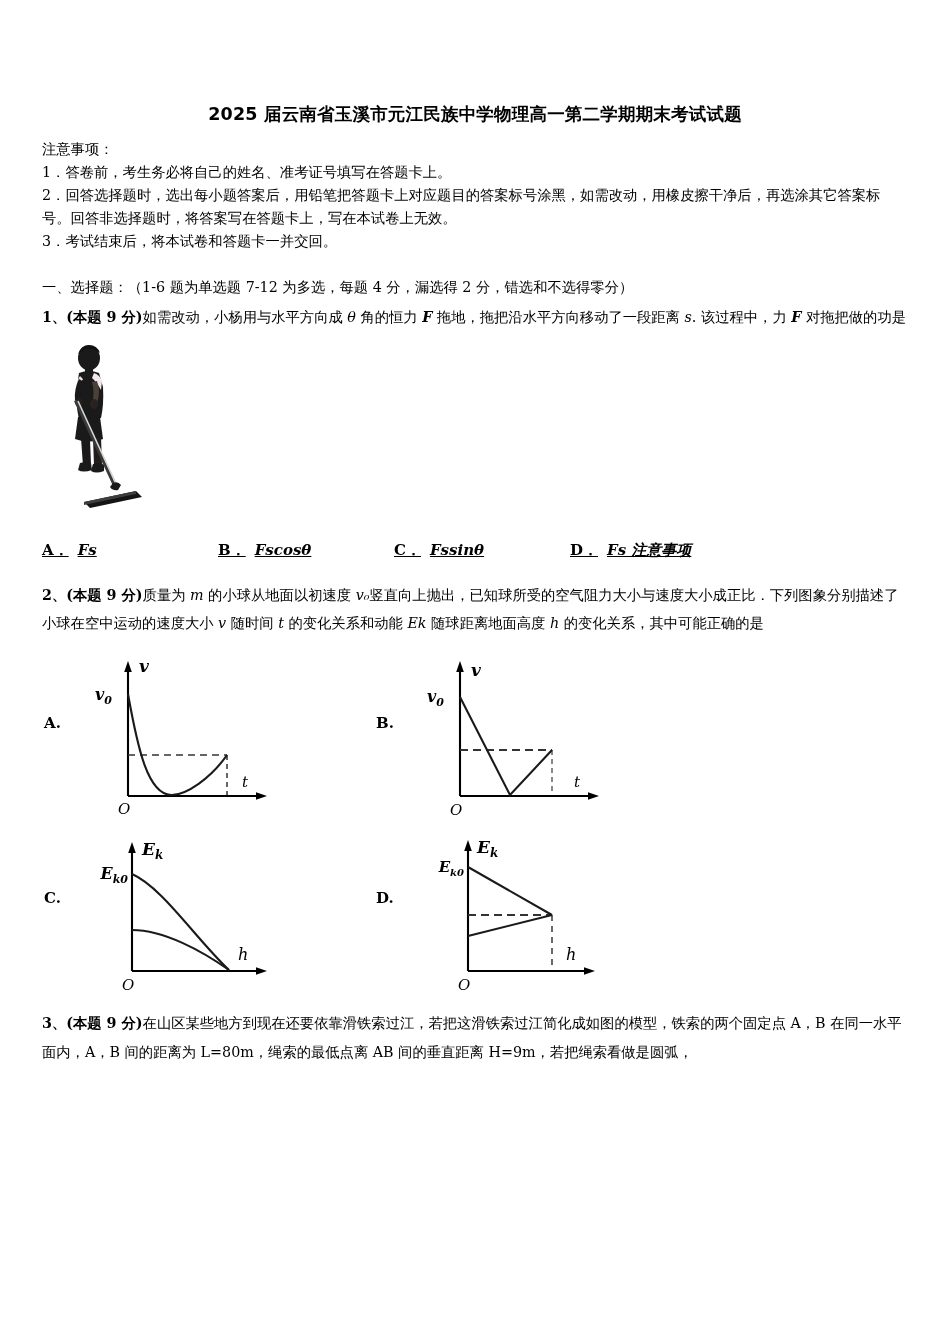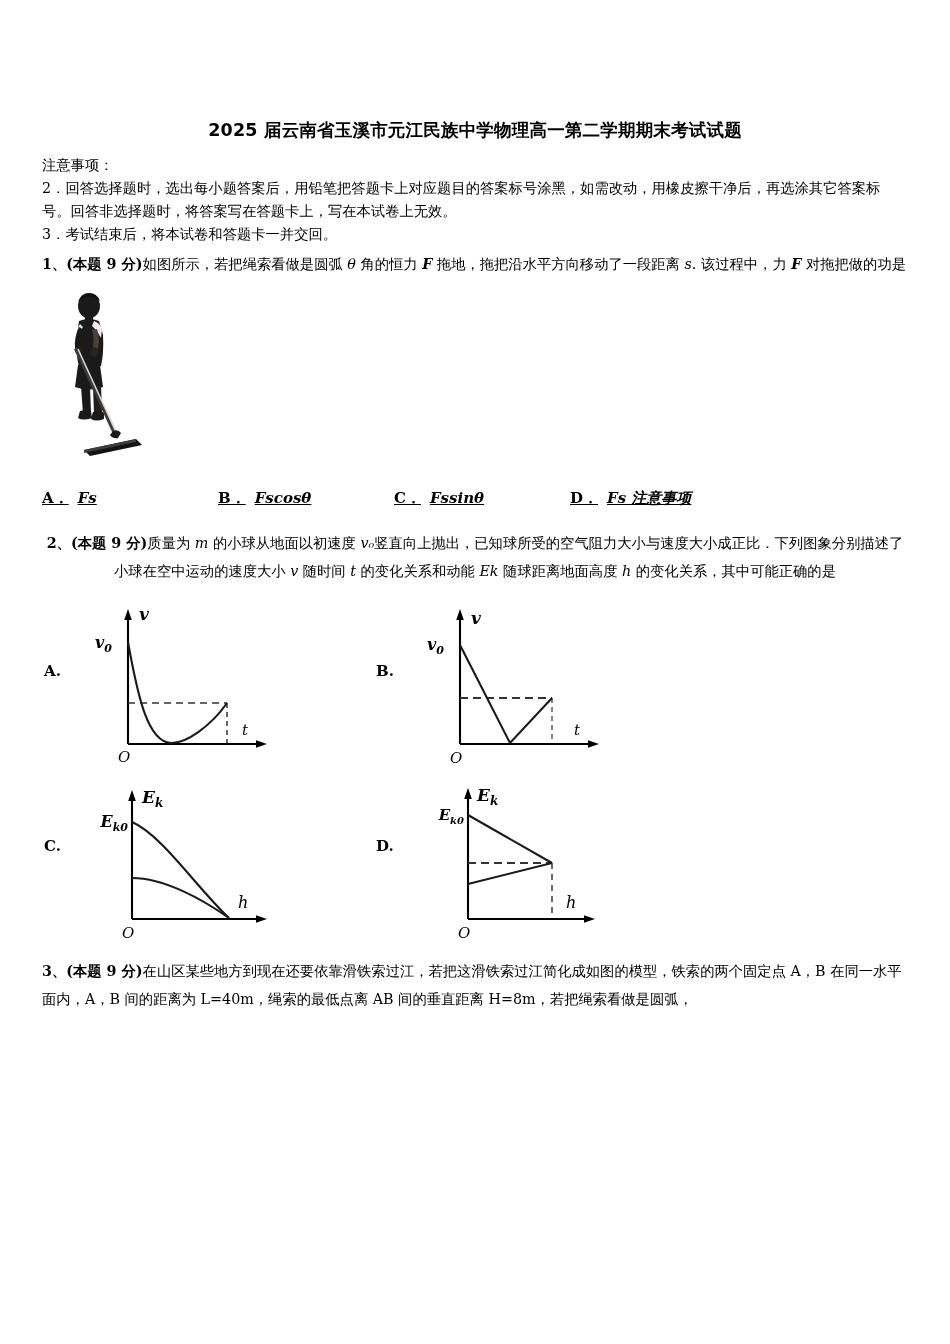--- a/index.html
+++ b/index.html
@@ -14,21 +14,21 @@
   .page {
     position: relative;
     width: 950px;
     height: 1344px;
     background: #ffffff;
     overflow: hidden;
   }
   .content {
     position: absolute;
     left: 42px;
-    top: 16px;
+    top: 0;
     width: 866px;
   }
 
   
   .doc-title {
     font-family: "DejaVu Sans", "Liberation Sans", sans-serif;
     font-weight: bold;
     font-size: 17.5px;
     text-align: center;
     letter-spacing: 0.2px;
@@ -138,27 +138,29 @@
 </head>
 <body>
 
 <div class="page">
 <div class="content">
 
   <div class="doc-title">2025 届云南省玉溪市元江民族中学物理高一第二学期期末考试试题</div>
 
   <div class="notice">
     <div class="notice-head">注意事项：</div>
+    <div class="notice-item">1．答卷前，考生务必将自己的姓名、准考证号填写在答题卡上。</div>
     <div class="notice-item">2．回答选择题时，选出每小题答案后，用铅笔把答题卡上对应题目的答案标号涂黑，如需改动，用橡皮擦干净后，再选涂其它答案标号。回答非选择题时，将答案写在答题卡上，写在本试卷上无效。</div>
     <div class="notice-item">3．考试结束后，将本试卷和答题卡一并交回。</div>
   </div>
 
+  <div class="section-head">一、选择题：（1-6 题为单选题 7-12 为多选，每题 4 分，漏选得 2 分，错选和不选得零分）</div>
 
   <div class="qtext">
-    <span class="qnum">1、</span><span class="bq">(本题 9 分)</span><span>如图所示，若把绳索看做是圆弧 </span><span class="it">θ</span><span> 角的恒力 </span><span class="itb">F</span><span> 拖地，拖把沿水平方向移动了一段距离 </span><span class="it">s</span><span>. 该过程中，力 </span><span class="itb">F</span><span> 对拖把做的功是</span>
+    <span class="qnum">1、</span><span class="bq">(本题 9 分)</span><span>如需改动，小杨用与水平方向成 </span><span class="it">θ</span><span> 角的恒力 </span><span class="itb">F</span><span> 拖地，拖把沿水平方向移动了一段距离 </span><span class="it">s</span><span>. 该过程中，力 </span><span class="itb">F</span><span> 对拖把做的功是</span>
   </div>
 
   <div class="figure-mop">
     <svg width="120" height="180" viewBox="0 0 120 180">
       <g fill="#1a1a1a">
 
         <ellipse cx="33" cy="13" rx="11" ry="12.5"></ellipse>
 
         <path d="M22 9 q11 -10 22 -1 q-3 -8 -11 -8 q-8 0 -11 9 z" fill="#111"></path>
 
@@ -204,21 +206,21 @@
       <span class="lbl">B．</span><span class="it">Fscosθ</span>
     </div>
     <div class="opt-cell">
       <span class="lbl">C．</span><span class="it">Fssinθ</span>
     </div>
     <div class="opt-cell">
       <span class="lbl">D．</span><span class="it">Fs 注意事项</span>
     </div>
   </div>
 
-  <div class="qtext tight" style="margin-top:22px;text-align:center;">
+  <div class="qtext tight" style="margin-top:22px;">
     <span class="qnum">2、</span><span class="bq">(本题 9 分)</span><span>质量为 </span><span class="it">m</span><span> 的小球从地面以初速度 </span><span class="it">v₀</span><span>竖直向上抛出，已知球所受的空气阻力大小与速度大小成正比．下列图象分别描述了小球在空中运动的速度大小 </span><span class="it">v</span><span> 随时间 </span><span class="it">t</span><span> 的变化关系和动能 </span><span class="it">Ek</span><span> 随球距离地面高度 </span><span class="it">h</span><span> 的变化关系，其中可能正确的是</span>
   </div>
 
   <div class="graph-grid">
 
     <div class="graph-cell c-a">
       <div class="graph-label">A.</div>
       <svg class="graph-svg" width="230" height="165" viewBox="0 0 230 165">
 
         <line x1="42" y1="142" x2="42" y2="16" stroke="#000" stroke-width="2.1"></line>
@@ -292,17 +294,17 @@
 
         <path d="M50,38 L134,86" fill="none" stroke="#1a1a1a" stroke-width="2.1"></path>
 
         <path d="M50,107 L134,86" fill="none" stroke="#1a1a1a" stroke-width="2.1"></path>
       </svg>
     </div>
 
   </div>
 
   <div class="qtext" style="margin-top:10px;">
-    <span class="qnum">3、</span><span class="bq">(本题 9 分)</span><span>在山区某些地方到现在还要依靠滑铁索过江，若把这滑铁索过江简化成如图的模型，铁索的两个固定点 A，B 在同一水平面内，A，B 间的距离为 L=40m，绳索的最低点离 AB 间的垂直距离 H=8m，若把绳索看做是圆弧，</span>
+    <span class="qnum">3、</span><span class="bq">(本题 9 分)</span><span>在山区某些地方到现在还要依靠滑铁索过江，若把这滑铁索过江简化成如图的模型，铁索的两个固定点 A，B 在同一水平面内，A，B 间的距离为 L=80m，绳索的最低点离 AB 间的垂直距离 H=9m，若把绳索看做是圆弧，</span>
   </div>
 
 </div>
 </div>
 
 </body></html>

